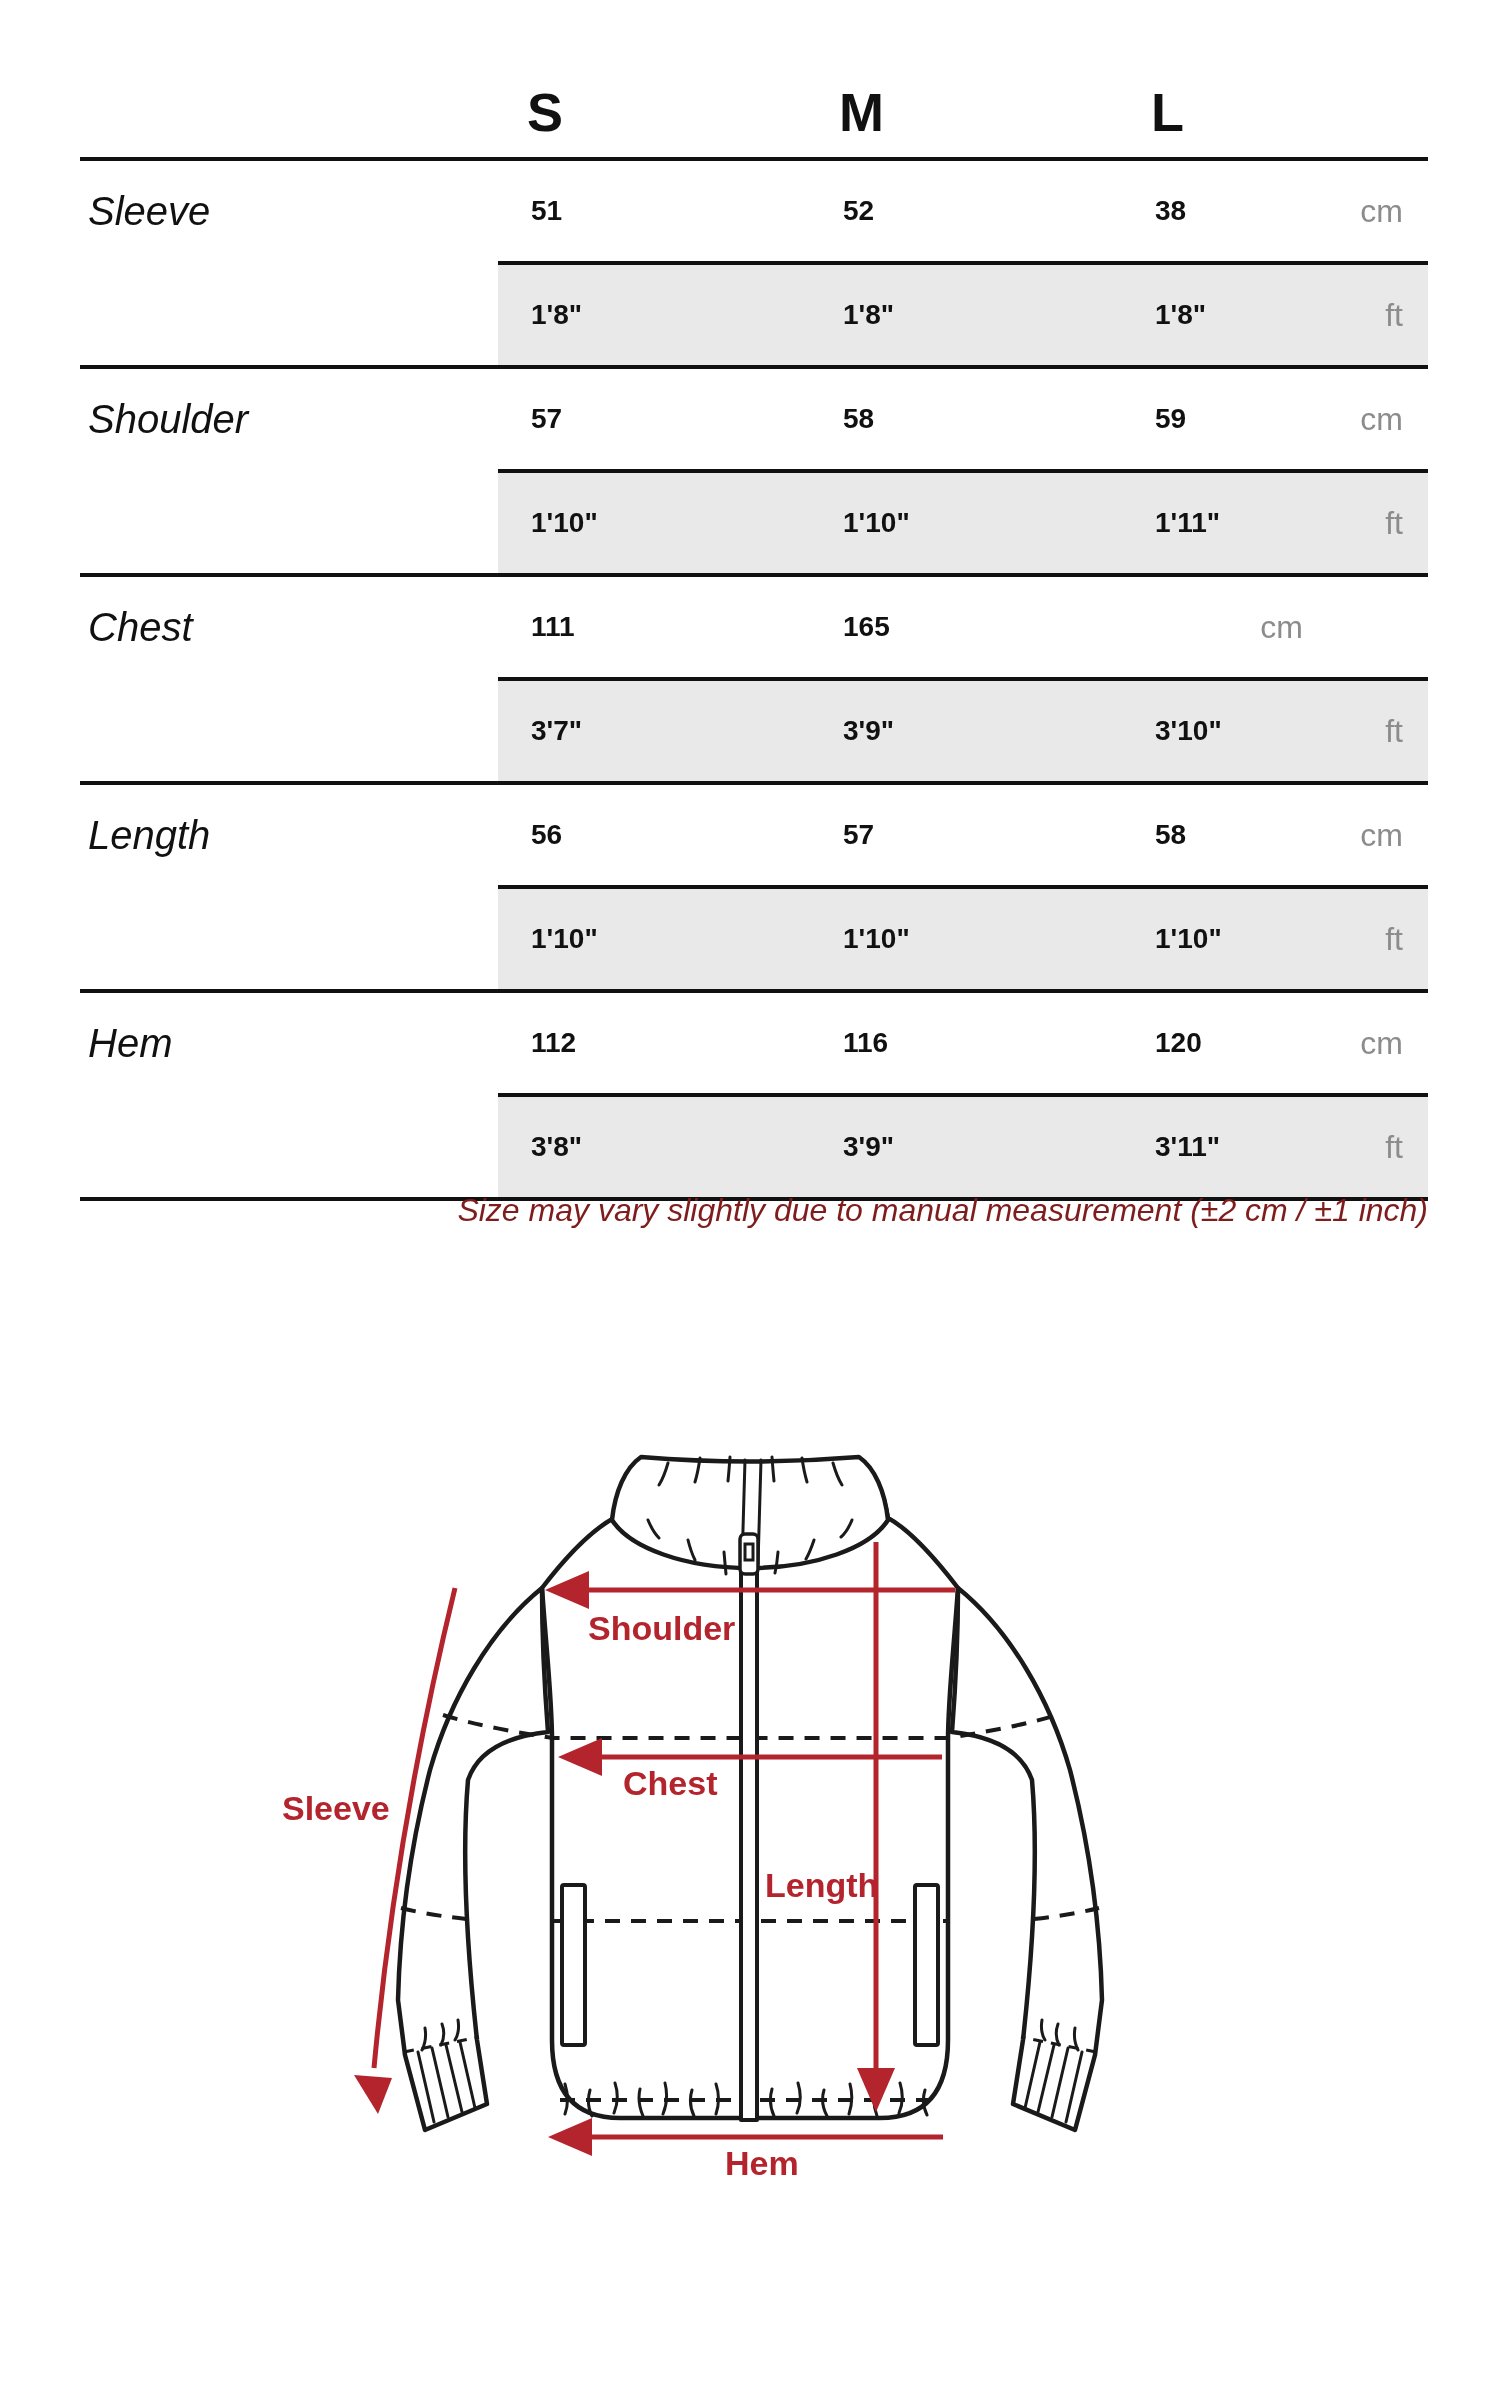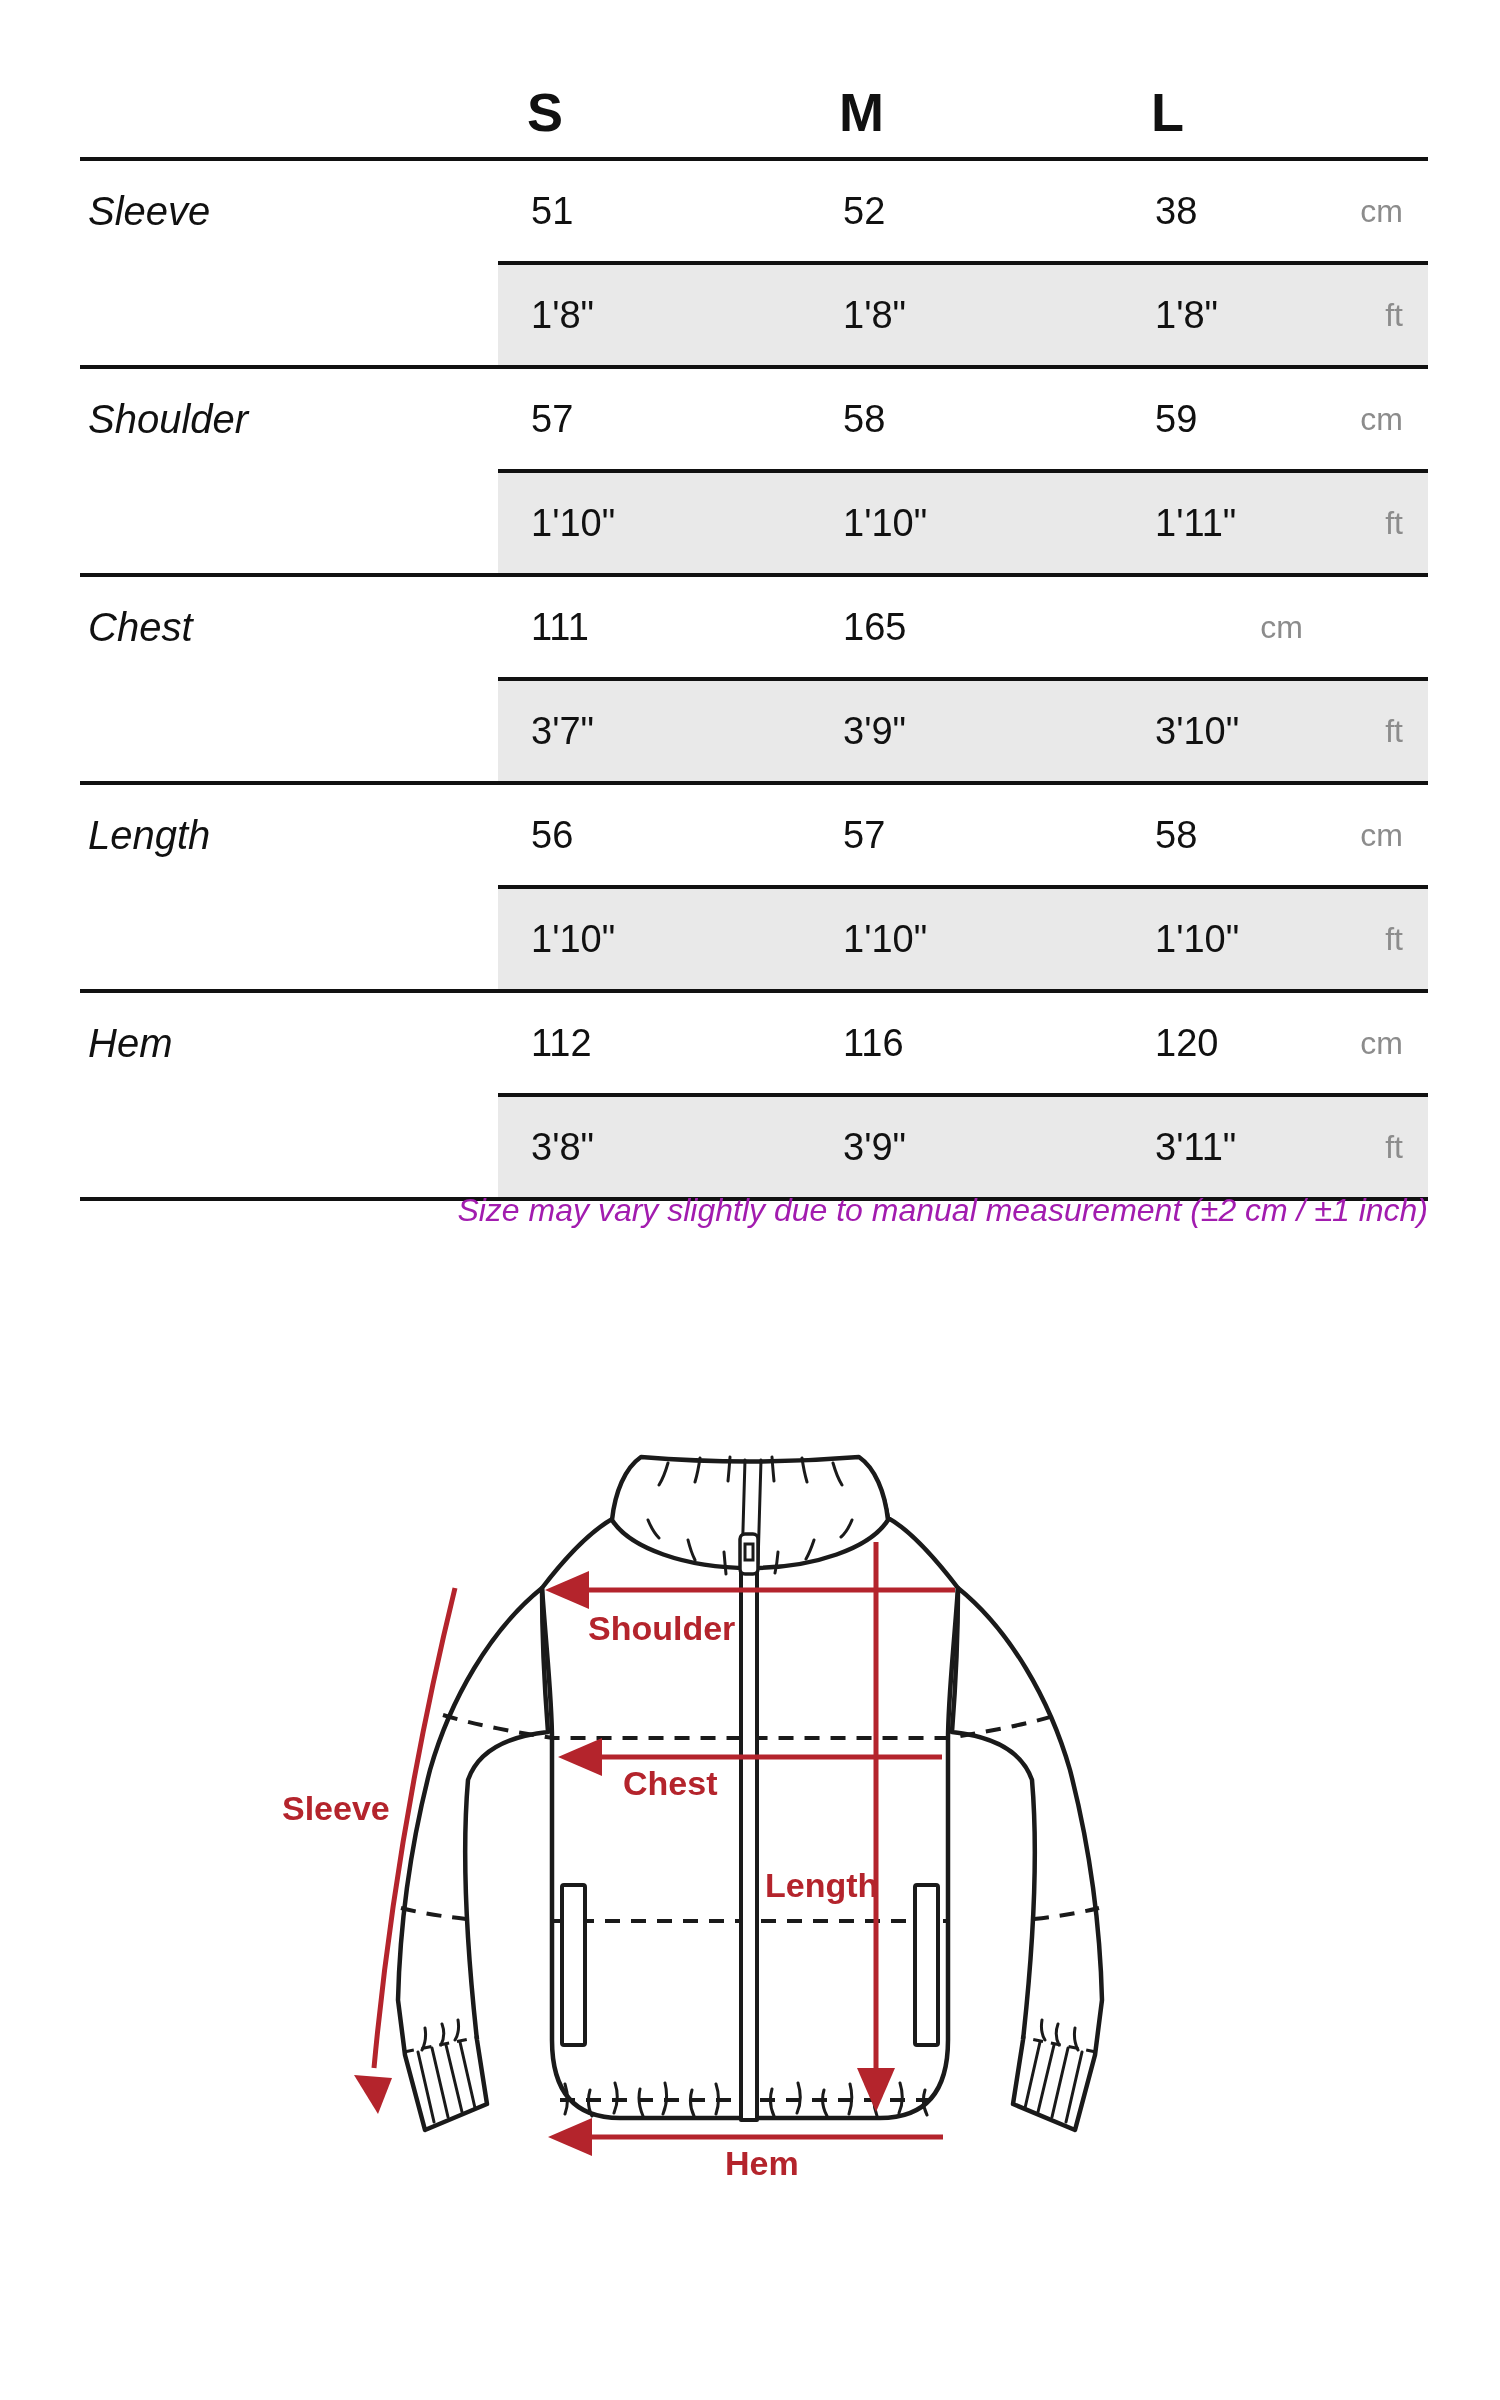--- a/index.html
+++ b/index.html
@@ -15,26 +15,26 @@
   .chart{position:absolute;left:80px;top:60px;width:1348px;}
   .hdr-row{display:grid;grid-template-columns:418px 312px 312px 206px 100px;height:97px;}
   .hdr{font-weight:bold;font-size:54px;display:flex;align-items:flex-end;padding:0 0 14px 29px;}
   .group{border-top:4px solid #111;}
   .chart .group:last-of-type{border-bottom:4px solid #111;}
   .row{display:grid;grid-template-columns:418px 312px 312px 206px 100px;}
   .row.cm{height:100px;}
   .row.ft{height:104px;}
   .cell{display:flex;align-items:center;}
   .label-cell{font-style:italic;font-size:40px;padding-left:8px;}
-  .val{font-size:38px;padding-left:33px;}
+  .val{font-size:28px;padding-left:33px;font-weight:bold;}
   .unit{font-size:32px;color:#8C8C8C;justify-content:flex-end;padding-right:25px;}
   .row.ft .band{background:#E9E9E9;border-top:4px solid #111;}
   .note{
     position:absolute;top:1192px;right:72px;
-    font-style:italic;font-size:32px;color:#a21caf;
+    font-style:italic;font-size:32px;color:#7f1d1d;
   }
   
   .diagram{position:absolute;left:0;top:1400px;width:1500px;height:850px;}
   .outline{fill:#ffffff;stroke:#1a1a1a;stroke-width:4.5;stroke-linejoin:round;stroke-linecap:round;}
   .seam{fill:none;stroke:#1a1a1a;stroke-width:4;stroke-linecap:round;}
   .thin{fill:none;stroke:#1a1a1a;stroke-width:3;stroke-linecap:round;}
   .dash{fill:none;stroke:#1a1a1a;stroke-width:4;stroke-dasharray:15 11;stroke-linecap:butt;}
   .dash-sm{fill:none;stroke:#1a1a1a;stroke-width:3;stroke-dasharray:10 8;}
   .red-line{fill:none;stroke:#B4242C;stroke-width:5;}
   .red-head{fill:#B4242C;stroke:none;}

